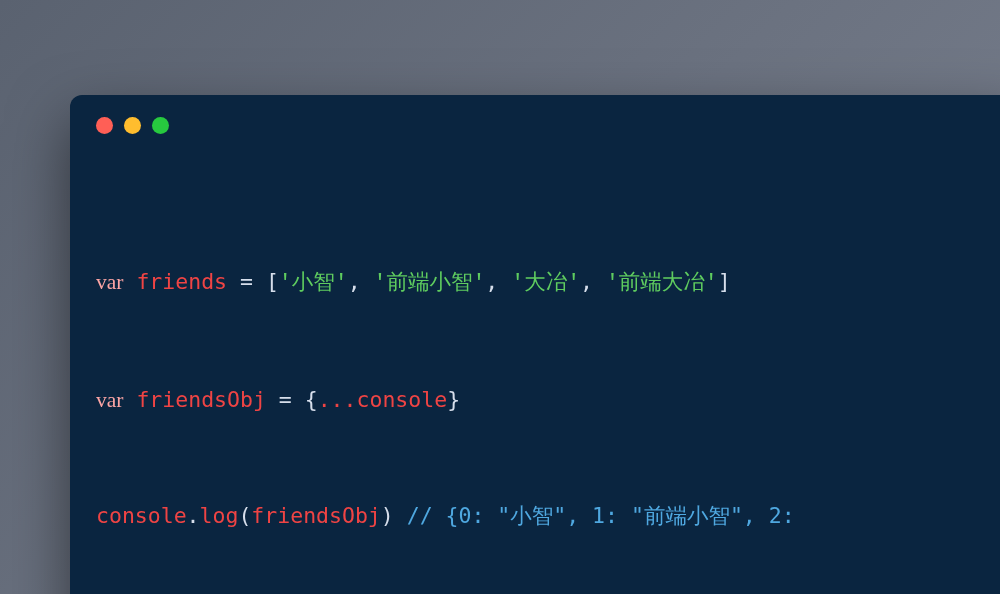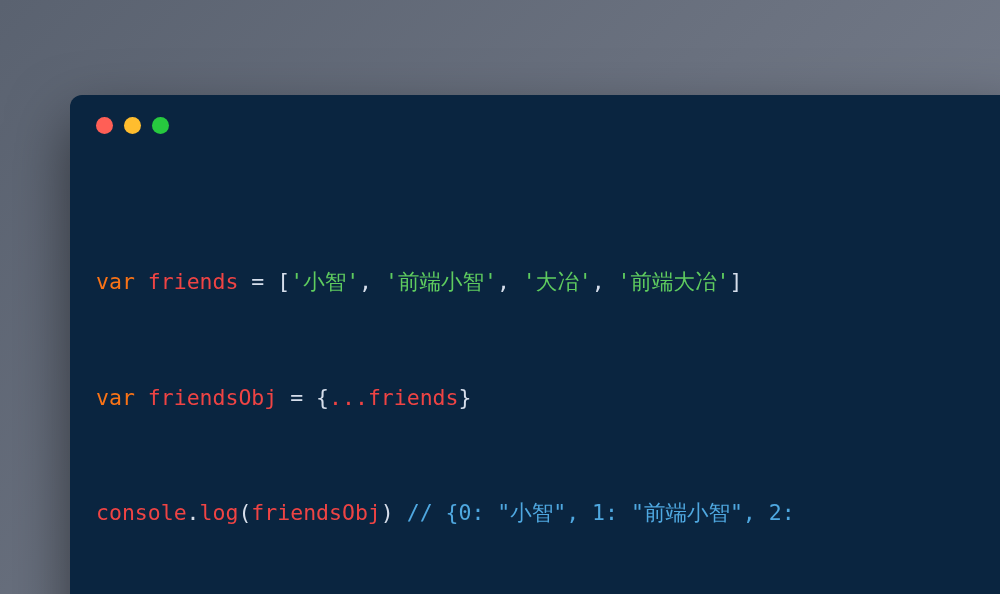--- a/index.html
+++ b/index.html
@@ -48,34 +48,34 @@
       white-space: pre;
       overflow: hidden;
     }
     .line {
       margin-bottom: 22px;
       white-space: pre;
     }
     .line:last-child {
       margin-bottom: 0;
     }
-    .keyword { color: #f97316; }
+    .keyword { color: #fca5a5; font-family: Liberation Serif, serif; }
     .identifier { color: #ef4444; }
     .operator { color: #d6deeb; }
-    .string { color: #5fcc5f; }
+    .string { color: #5fcc5f; font-family: Liberation Mono, monospace; }
     .punct { color: #d6deeb; }
     .comment { color: #4fa8e0; }
   </style>
 </head>
 <body>
 
 <div class="window">
   <div class="titlebar">
     <div class="dot dot-red"></div>
     <div class="dot dot-yellow"></div>
     <div class="dot dot-green"></div>
   </div>
   <div class="code-area">
     <div class="line"><span class="keyword">var</span><span> </span><span class="identifier">friends</span><span> </span><span class="operator">=</span><span> </span><span class="punct">[</span><span class="string">'小智'</span><span class="punct">, </span><span class="string">'前端小智'</span><span class="punct">, </span><span class="string">'大冶'</span><span class="punct">, </span><span class="string">'前端大冶'</span><span class="punct">]</span></div>
-    <div class="line"><span class="keyword">var</span><span> </span><span class="identifier">friendsObj</span><span> </span><span class="operator">=</span><span> </span><span class="punct">{</span><span class="identifier">...friends</span><span class="punct">}</span></div>
+    <div class="line"><span class="keyword">var</span><span> </span><span class="identifier">friendsObj</span><span> </span><span class="operator">=</span><span> </span><span class="punct">{</span><span class="identifier">...console</span><span class="punct">}</span></div>
     <div class="line"><span class="identifier">console</span><span class="punct">.</span><span class="identifier">log</span><span class="punct">(</span><span class="identifier">friendsObj</span><span class="punct">)</span><span> </span><span class="comment">// {0: "小智", 1: "前端小智", 2:</span></div>
   </div>
 </div>
 
 </body></html>

